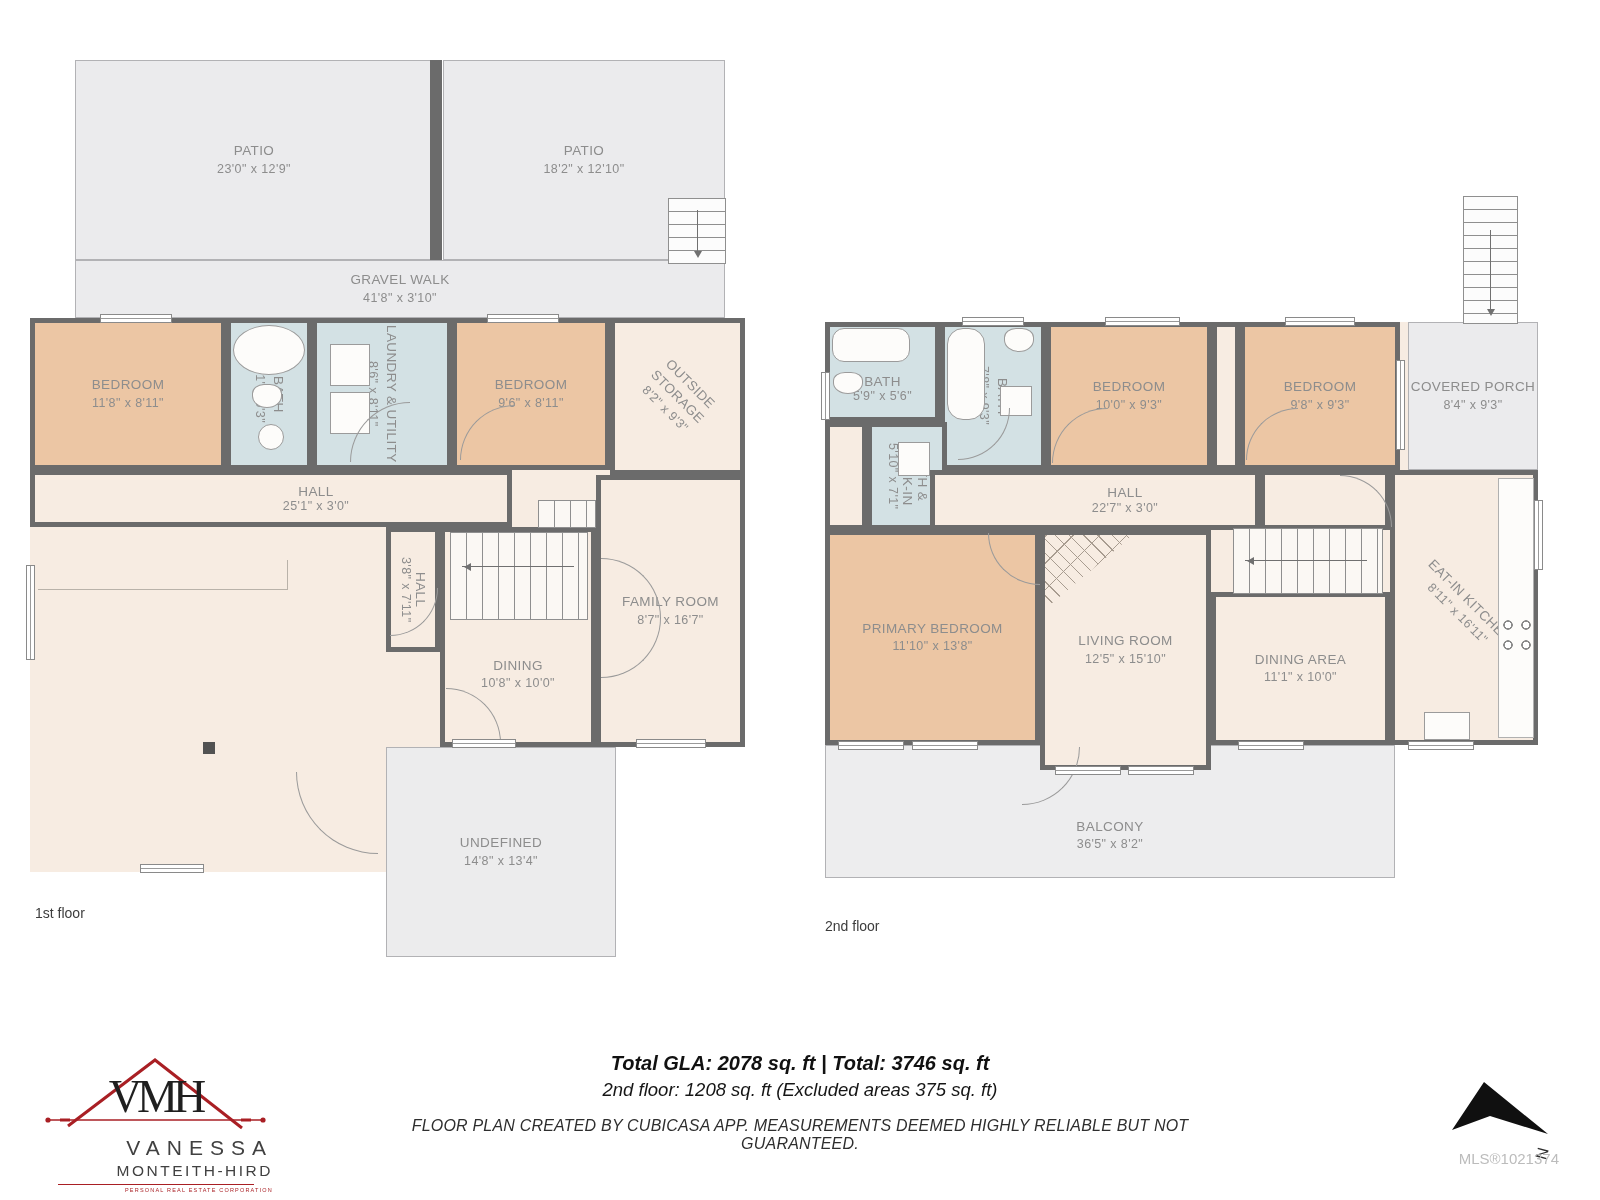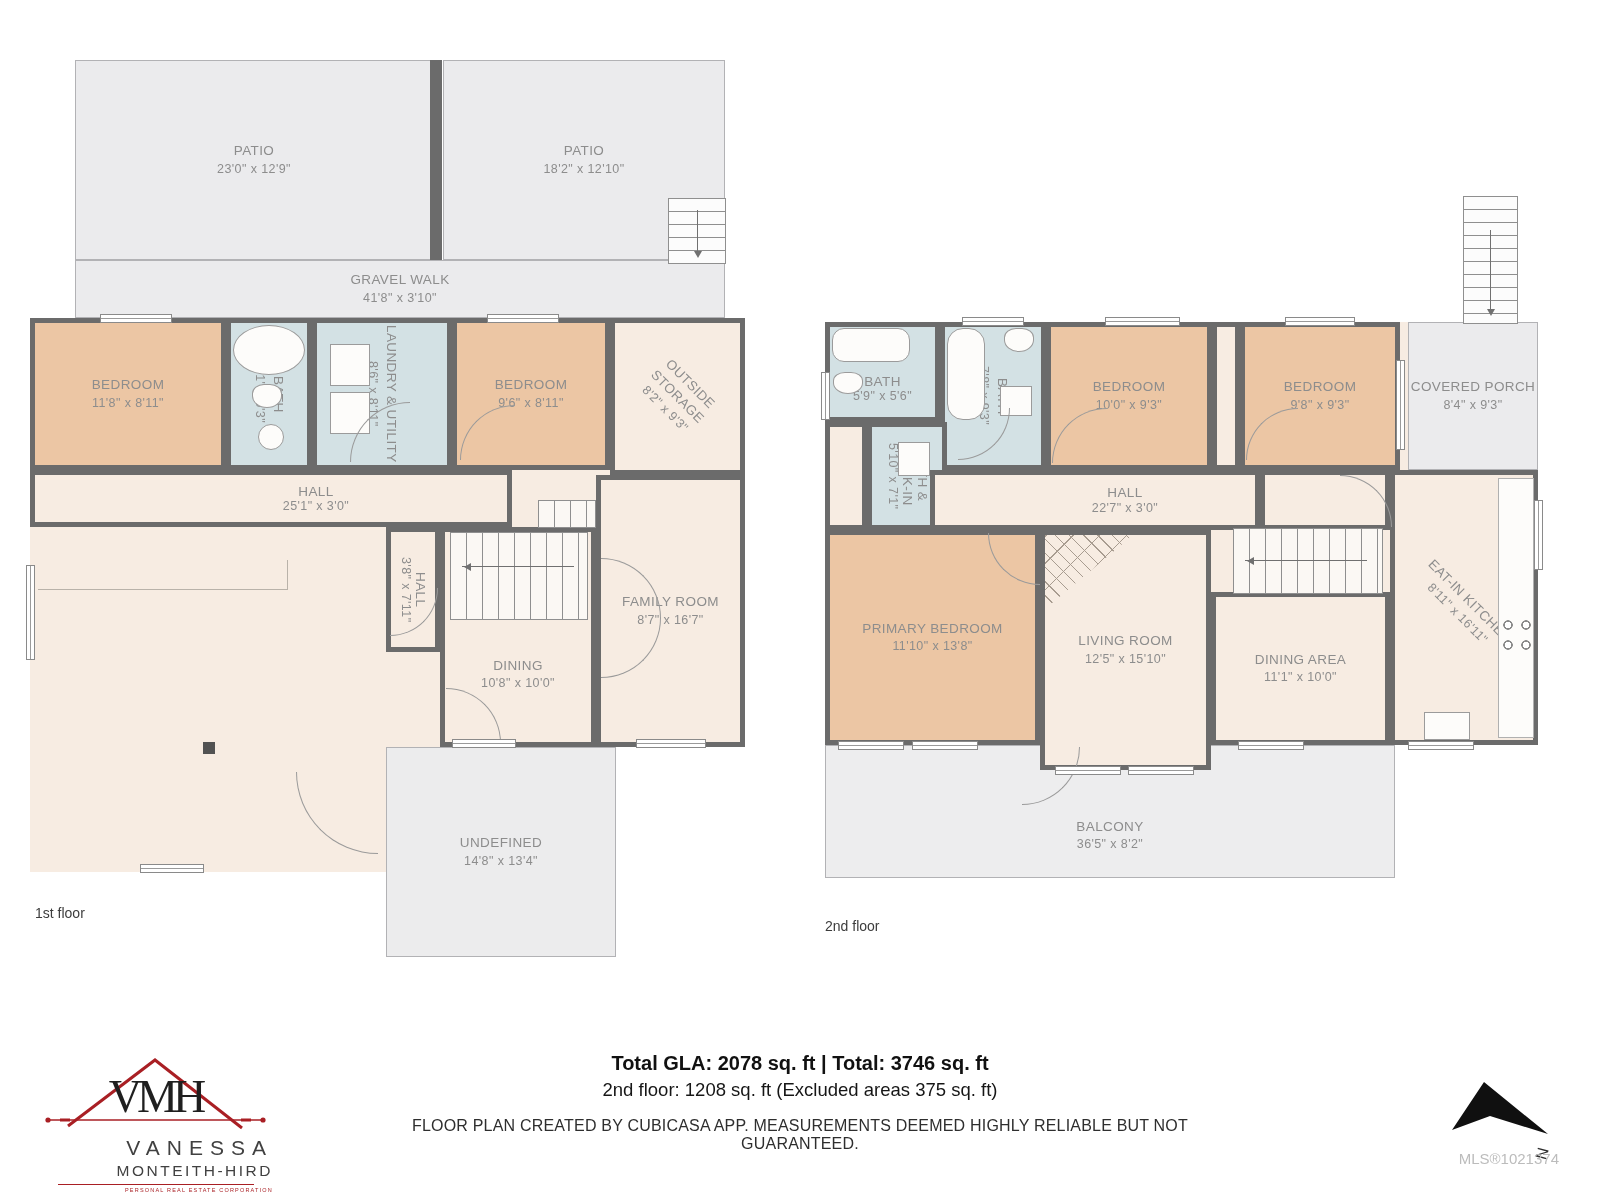--- a/index.html
+++ b/index.html
@@ -327,21 +327,21 @@
       <rect x="22" y="72.5" width="10" height="3" fill="#a91f24"></rect>
         <rect x="203" y="72.5" width="10" height="3" fill="#a91f24"></rect>
       <text x="117" y="66" text-anchor="middle" font-family="Liberation Serif, serif" font-size="46" letter-spacing="-5" fill="#1f1f1f">VMH</text>
     </svg>
     <div class="nm1">VANESSA</div>
     <div class="nm2">MONTEITH-HIRD</div>
     <div class="rule2"></div>
     <div class="tag">PERSONAL REAL ESTATE CORPORATION</div>
   </div>
 
-  <div class="summary" style="left:400px;top:1052px;width:800px;">
+  <div class="summary" style="left:400px;top:1052px;width:800px;font-style:italic;">
     <div class="l1">Total GLA: 2078 sq. ft | Total: 3746 sq. ft</div>
     <div class="l3">2nd floor: 1208 sq. ft (Excluded areas 375 sq. ft)</div>
     <div class="disc">FLOOR PLAN CREATED BY CUBICASA APP. MEASUREMENTS DEEMED HIGHLY RELIABLE BUT NOT GUARANTEED.</div>
   </div>
 
   <svg class="abs" style="left:1448px;top:1080px;z-index:6;" width="110" height="84" viewBox="0 0 110 84">
     <polygon points="36,2 100,54 42,36 4,50" fill="#101010"></polygon>
     <text x="96" y="74" font-size="16" fill="#2e2e2e" font-family="Liberation Sans, sans-serif" transform="rotate(105 96 68)">N</text>
   </svg>
 

